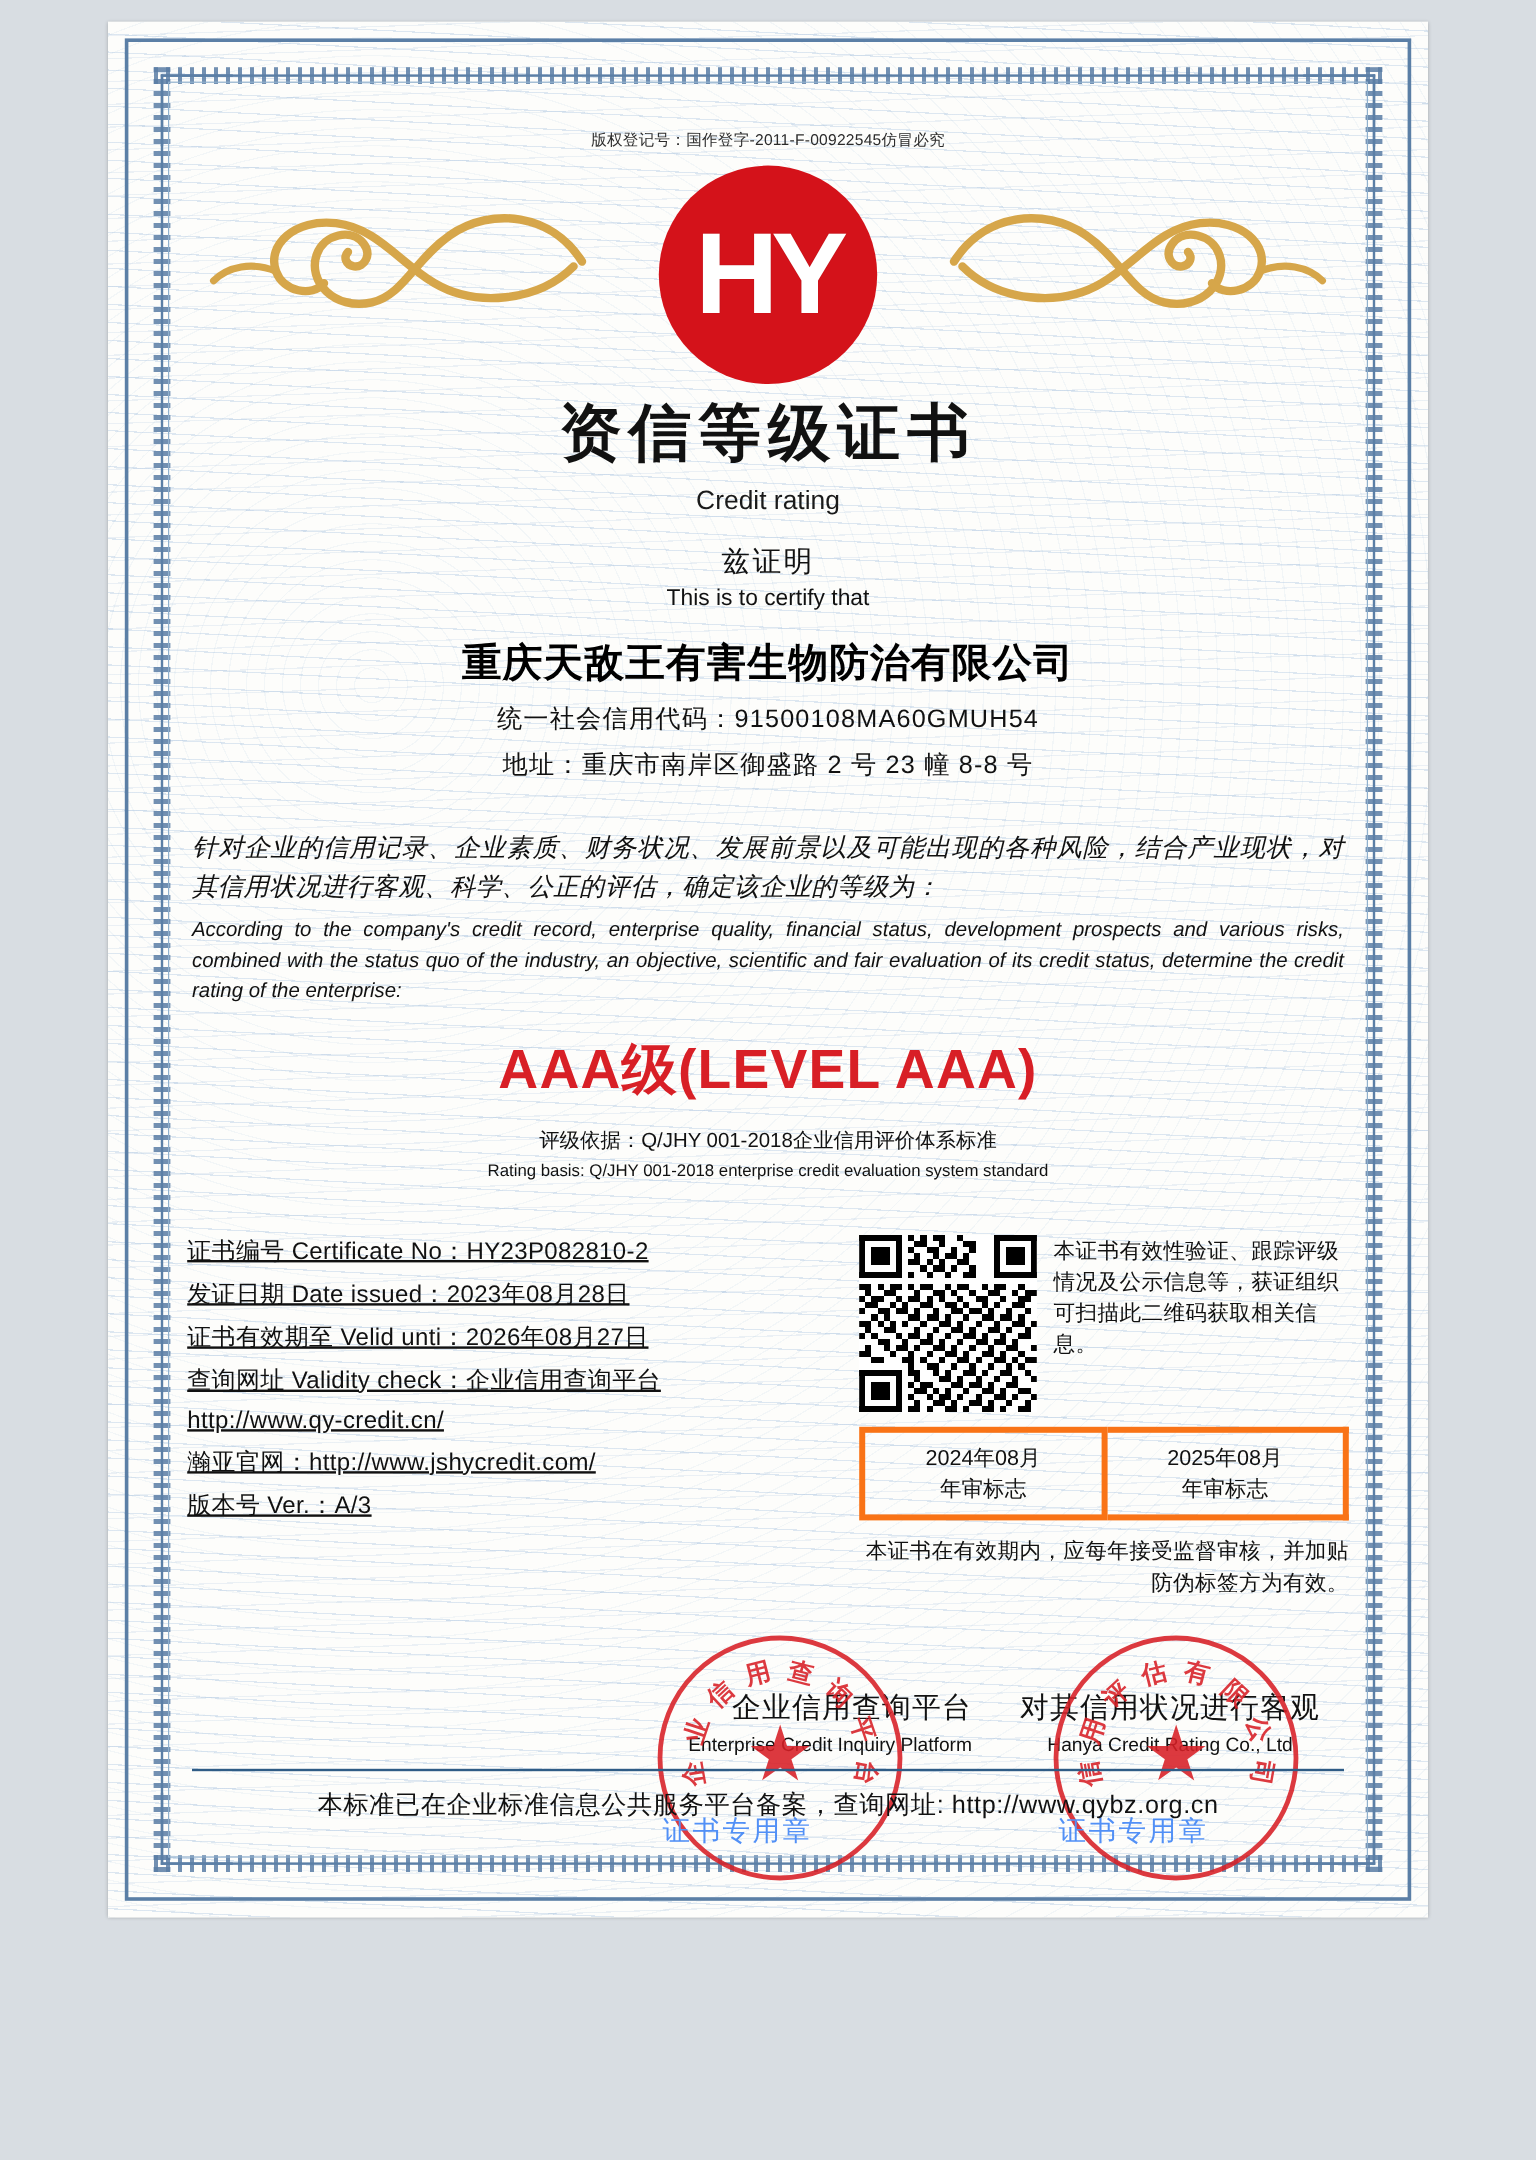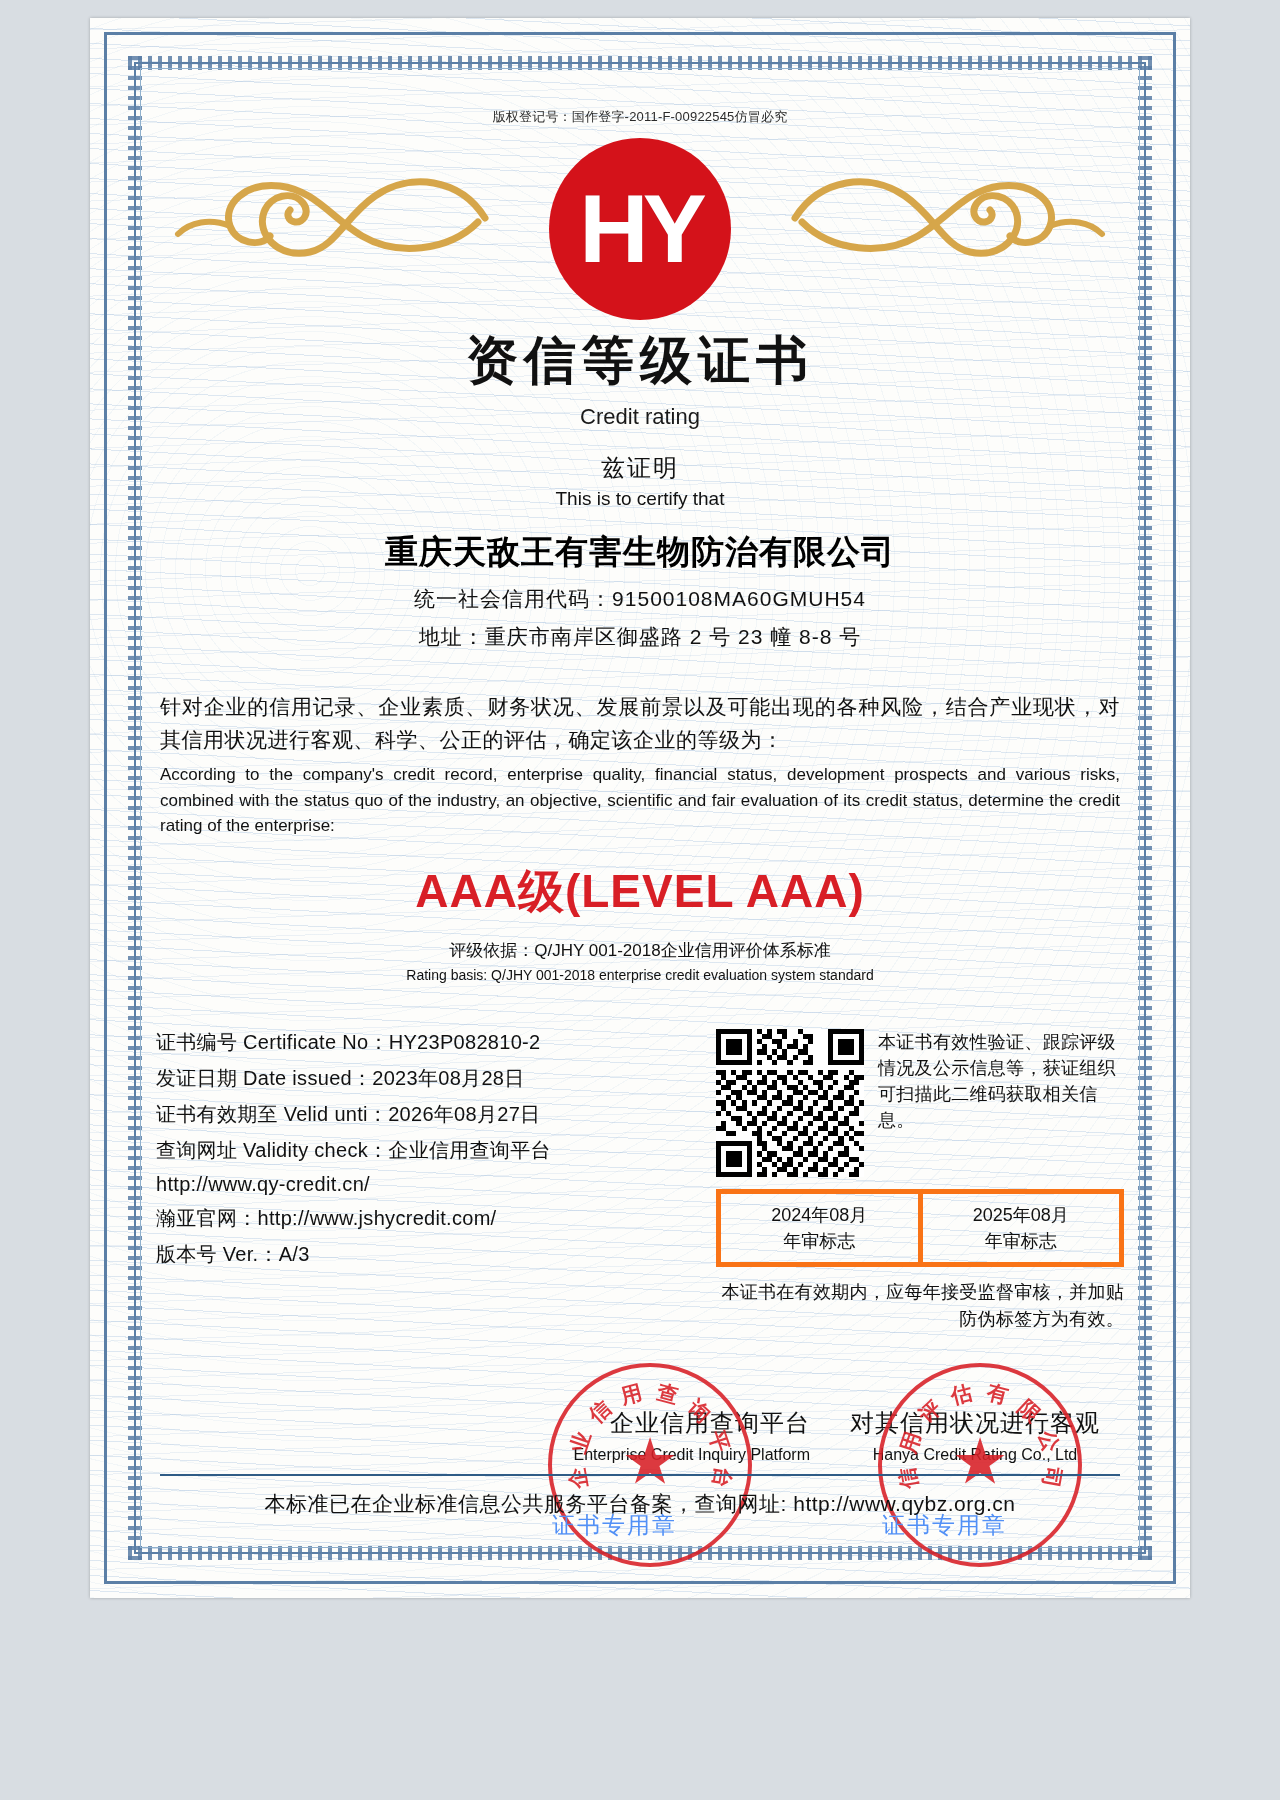--- a/index.html
+++ b/index.html
@@ -201,20 +201,21 @@
     text-align: center;
     font-size: 21px;
     color: #111;
     margin-top: 10px;
     letter-spacing: 1px;
   }
 
   .para {
     margin-top: 40px;
     padding: 0 10px;
+    font-style: italic;
   }
   .para-cn {
     font-size: 21px;
     color: #111;
     line-height: 1.55;
     letter-spacing: 0.5px;
     text-align: justify;
   }
   .para-en {
     font-size: 17px;
@@ -255,20 +256,21 @@
   .details {
     width: 560px;
     flex: none;
   }
   .details div {
     font-size: 20px;
     color: #111;
     margin-bottom: 9px;
     letter-spacing: 0.3px;
     white-space: nowrap;
+    text-decoration: underline;
   }
 
   .qr-area {
     flex: 1;
     display: flex;
     flex-direction: column;
   }
   .qr-top {
     display: flex;
     align-items: flex-start;

